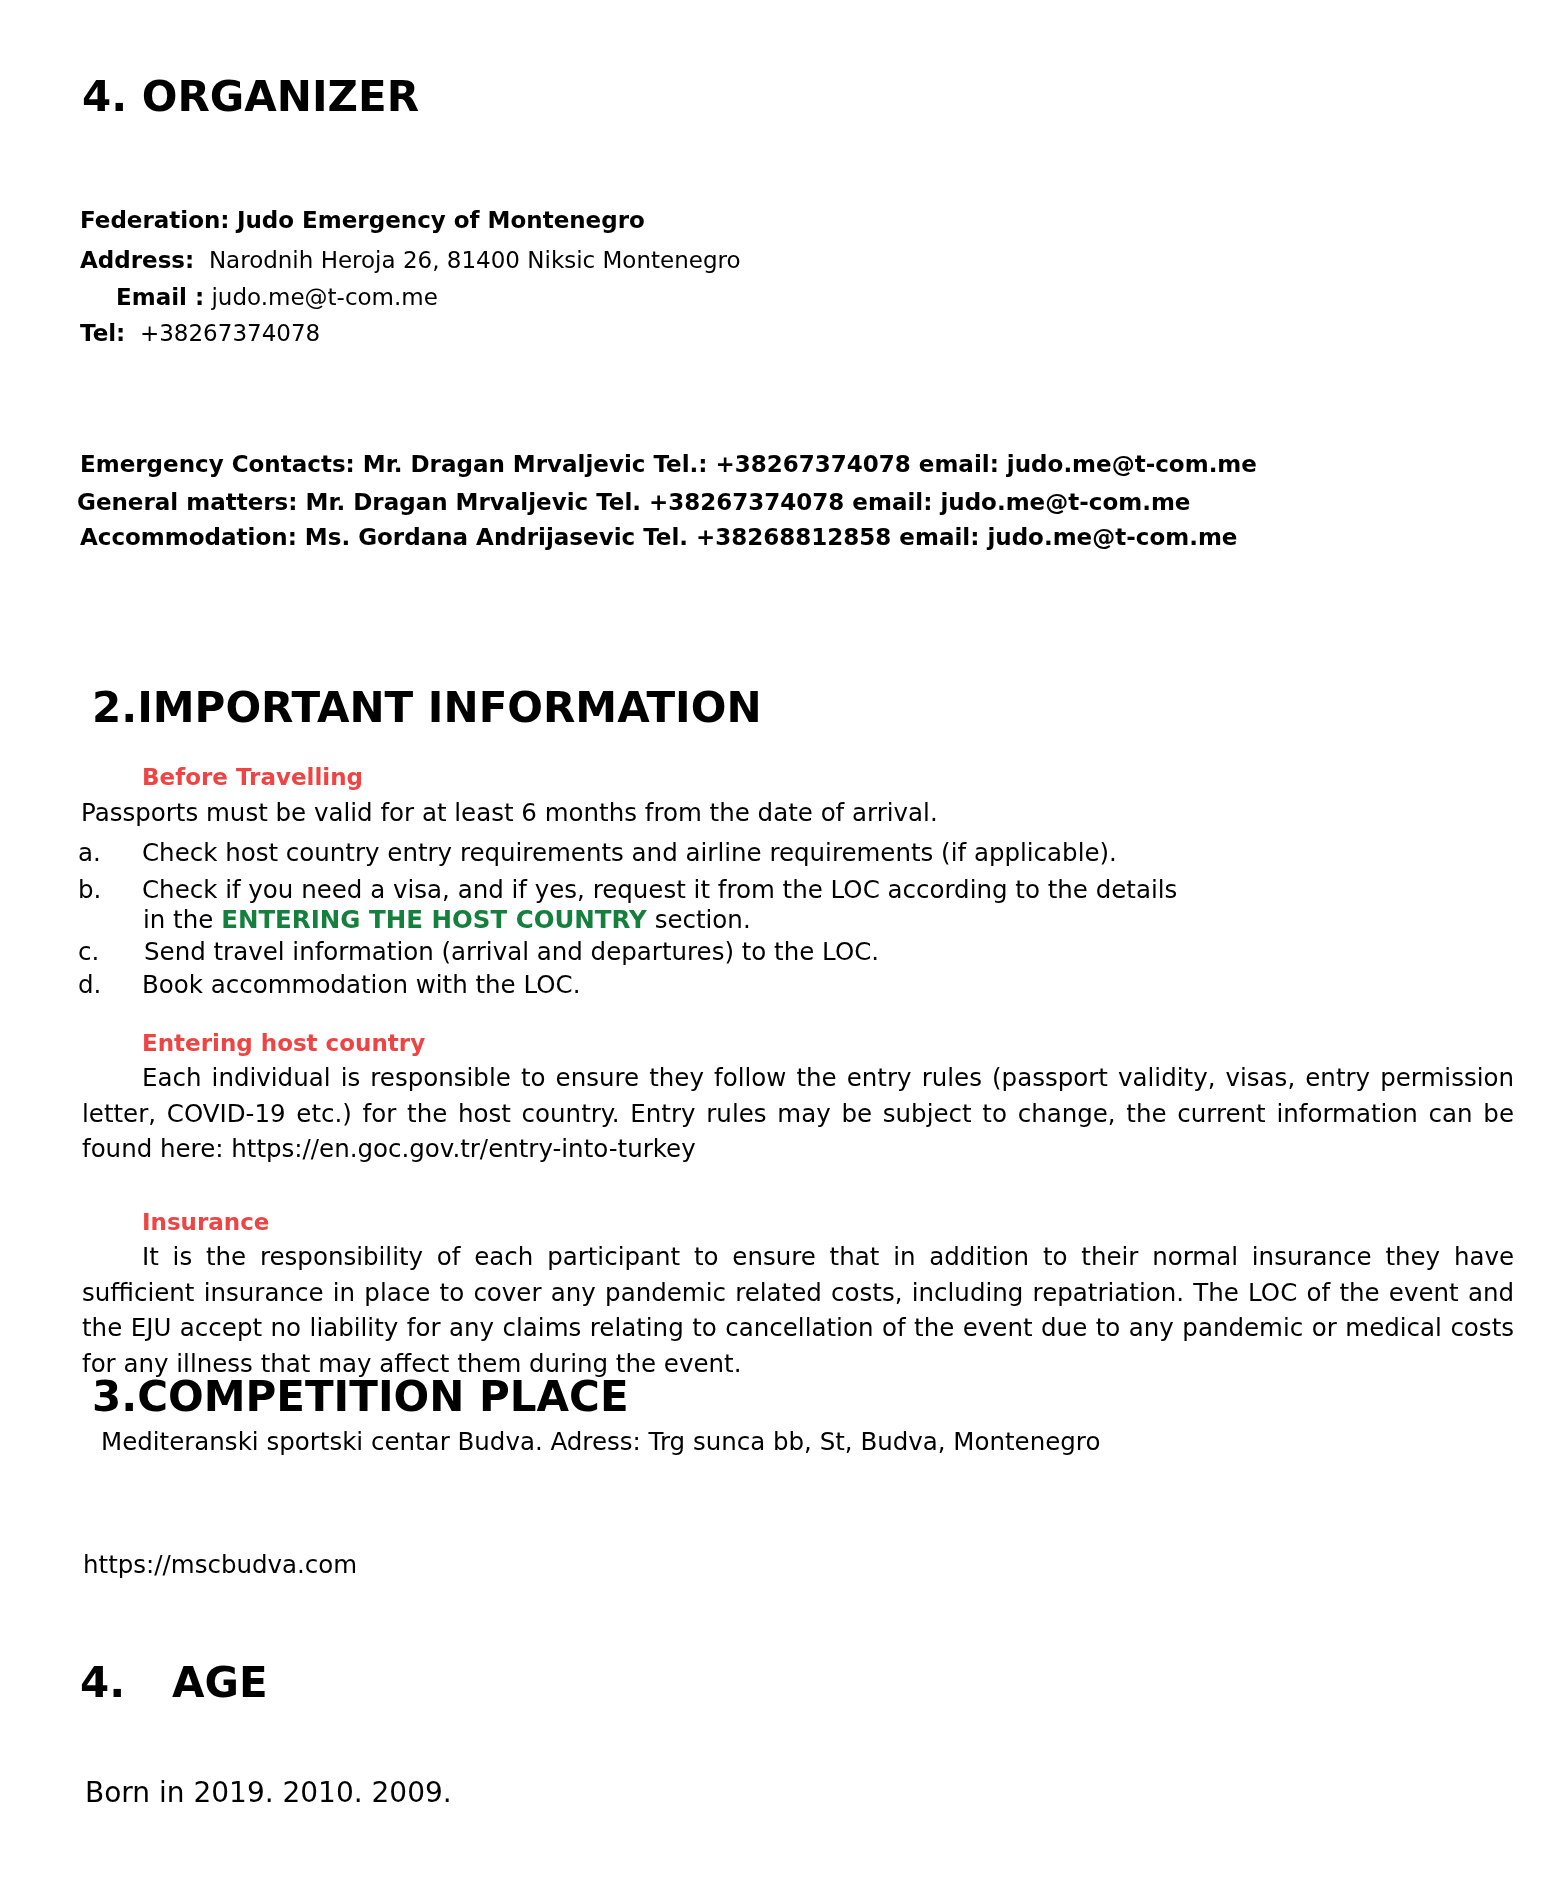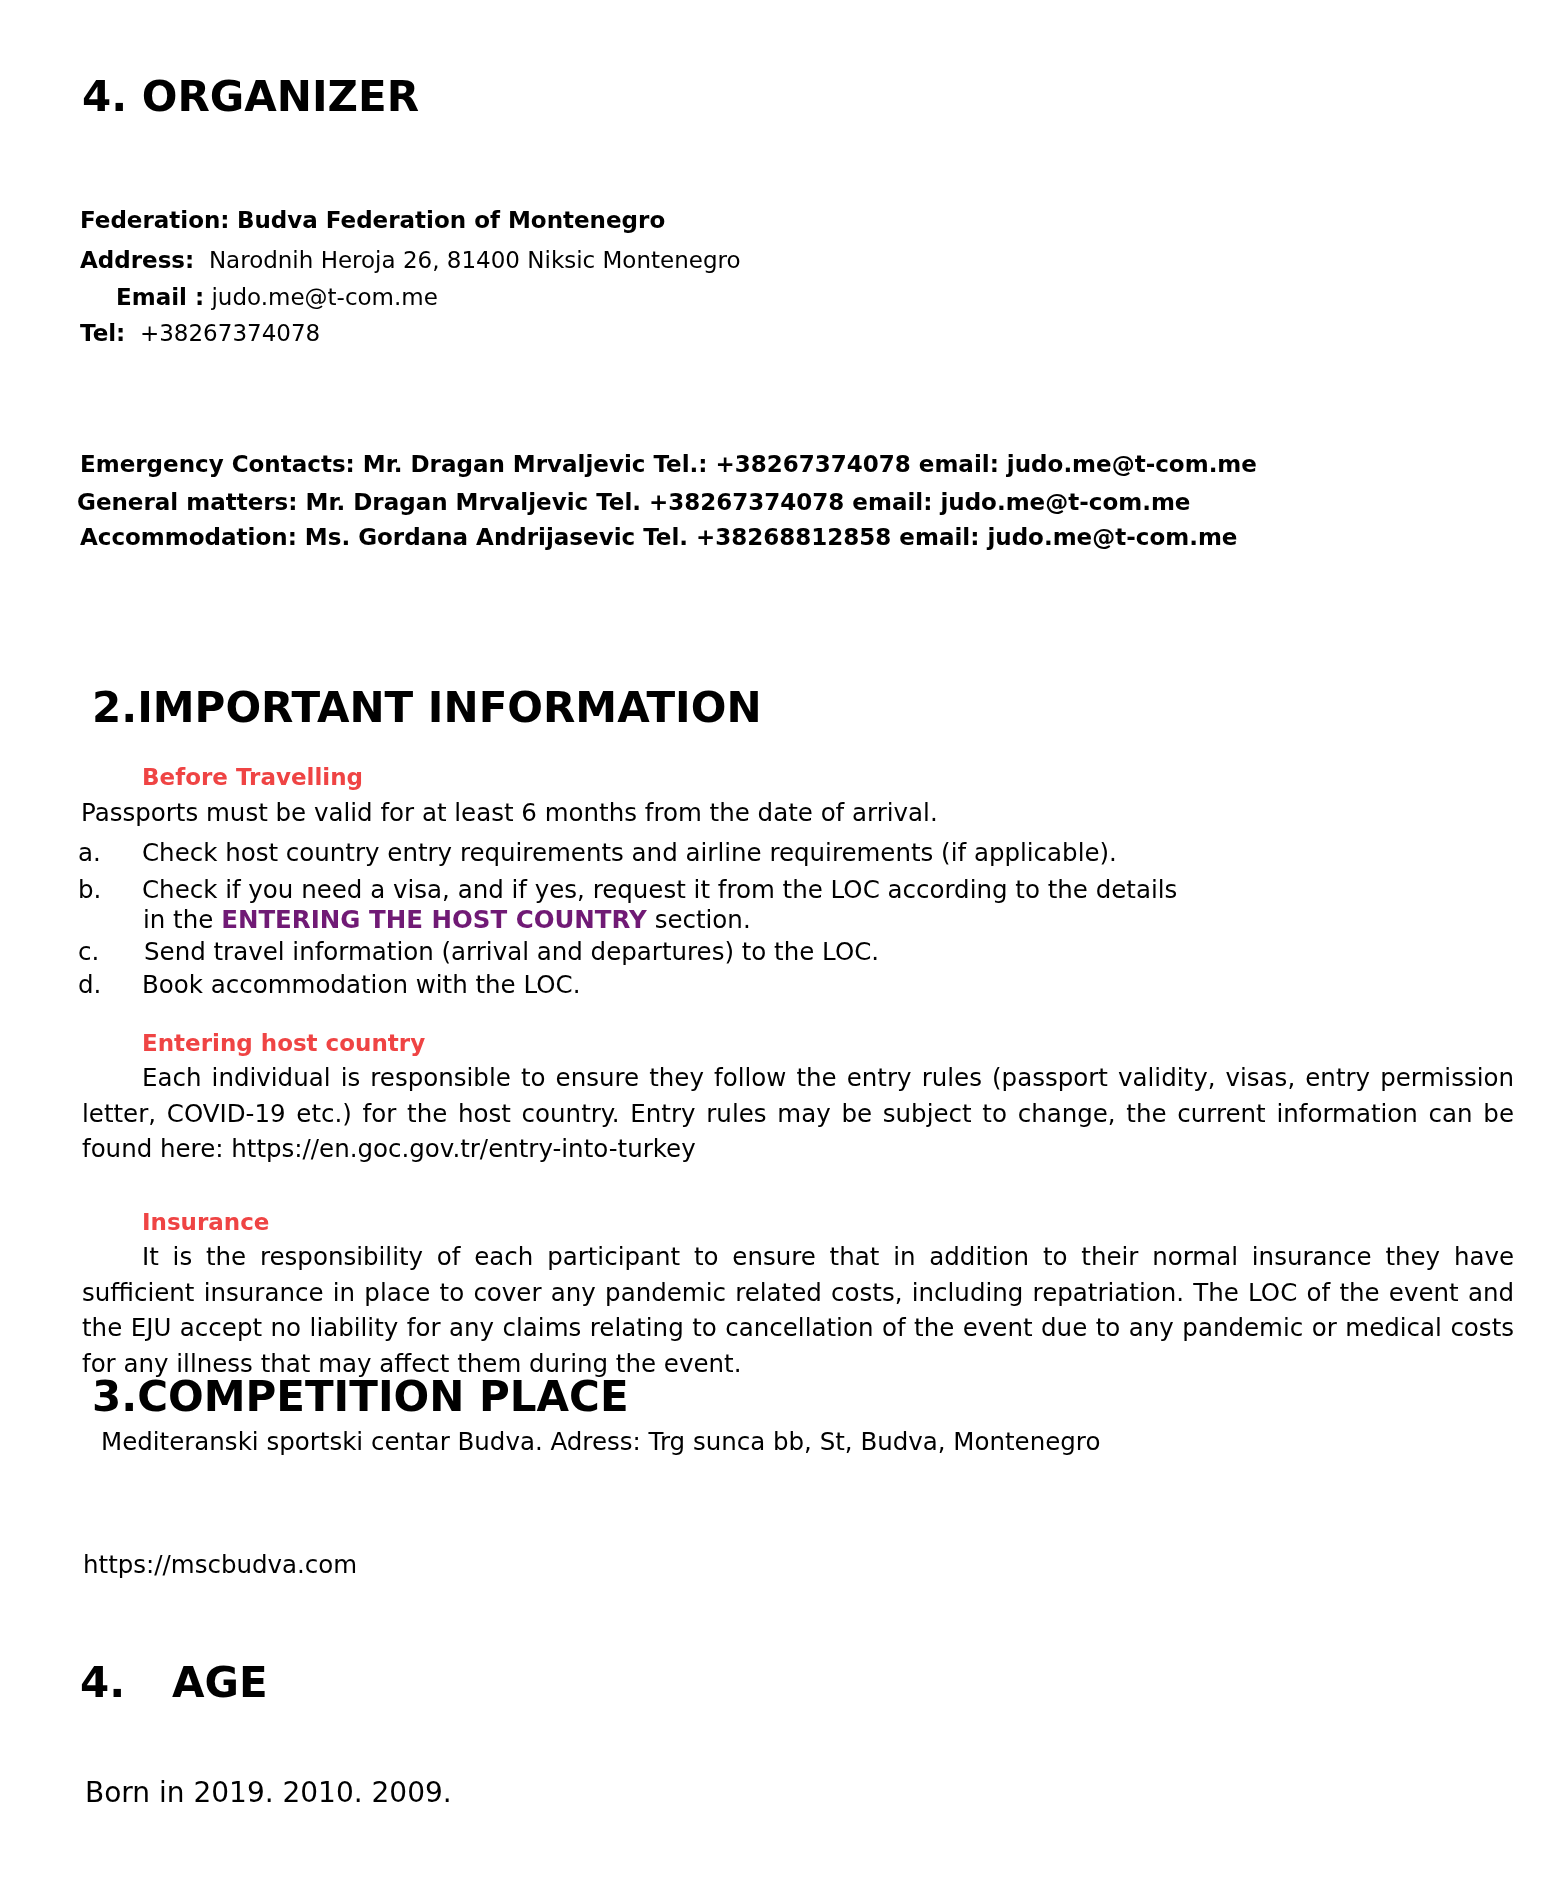--- a/index.html
+++ b/index.html
@@ -4,32 +4,32 @@
 <style>
   html, body { margin:0; padding:0; background:#ffffff; }
   body { width:1568px; height:1879px; position:relative; overflow:hidden; color:#000; font-family:"DejaVu Sans", sans-serif; }
   .abs { position:absolute; white-space:nowrap; }
   .h1 { font-weight:bold; font-size:42px; line-height:50px; }
   .kv { font-size:23px; line-height:30px; }
   .kv b, .bold { font-weight:bold; }
   .contact { font-weight:bold; font-size:23px; line-height:30px; }
   .sub { font-weight:bold; font-size:23px; line-height:30px; color:#ef4444; }
   .body { font-size:24.5px; line-height:30px; }
-  .blue { color:#701a75; font-weight:bold; }
+  .blue { color:#15803d; font-weight:bold; }
   .para { position:absolute; left:82px; width:1432px; font-size:24.5px; line-height:35.5px; text-align:justify; text-align-last:left; }
   .para .indent { display:inline-block; width:60px; }
 </style>
 </head>
 <body>
 
 <div class="abs h1" style="left:82px; top:72px;">4. ORGANIZER</div>
 
 <div class="abs kv" style="left:80px; top:205px;">
   <b>Federation:</b>
-  <b>Budva Federation of Montenegro</b>
+  <b>Judo Emergency of Montenegro</b>
 </div>
 <div class="abs kv" style="left:80px; top:245px;">
   <b>Address:</b>&nbsp;
   <span>Narodnih Heroja 26, 81400 Niksic Montenegro</span>
 </div>
 <div class="abs kv" style="left:80px; top:282px;margin-left:36px;">
   <b>Email :</b>
   <span>judo.me@t-com.me</span>
 </div>
 <div class="abs kv" style="left:80px; top:318px;">

